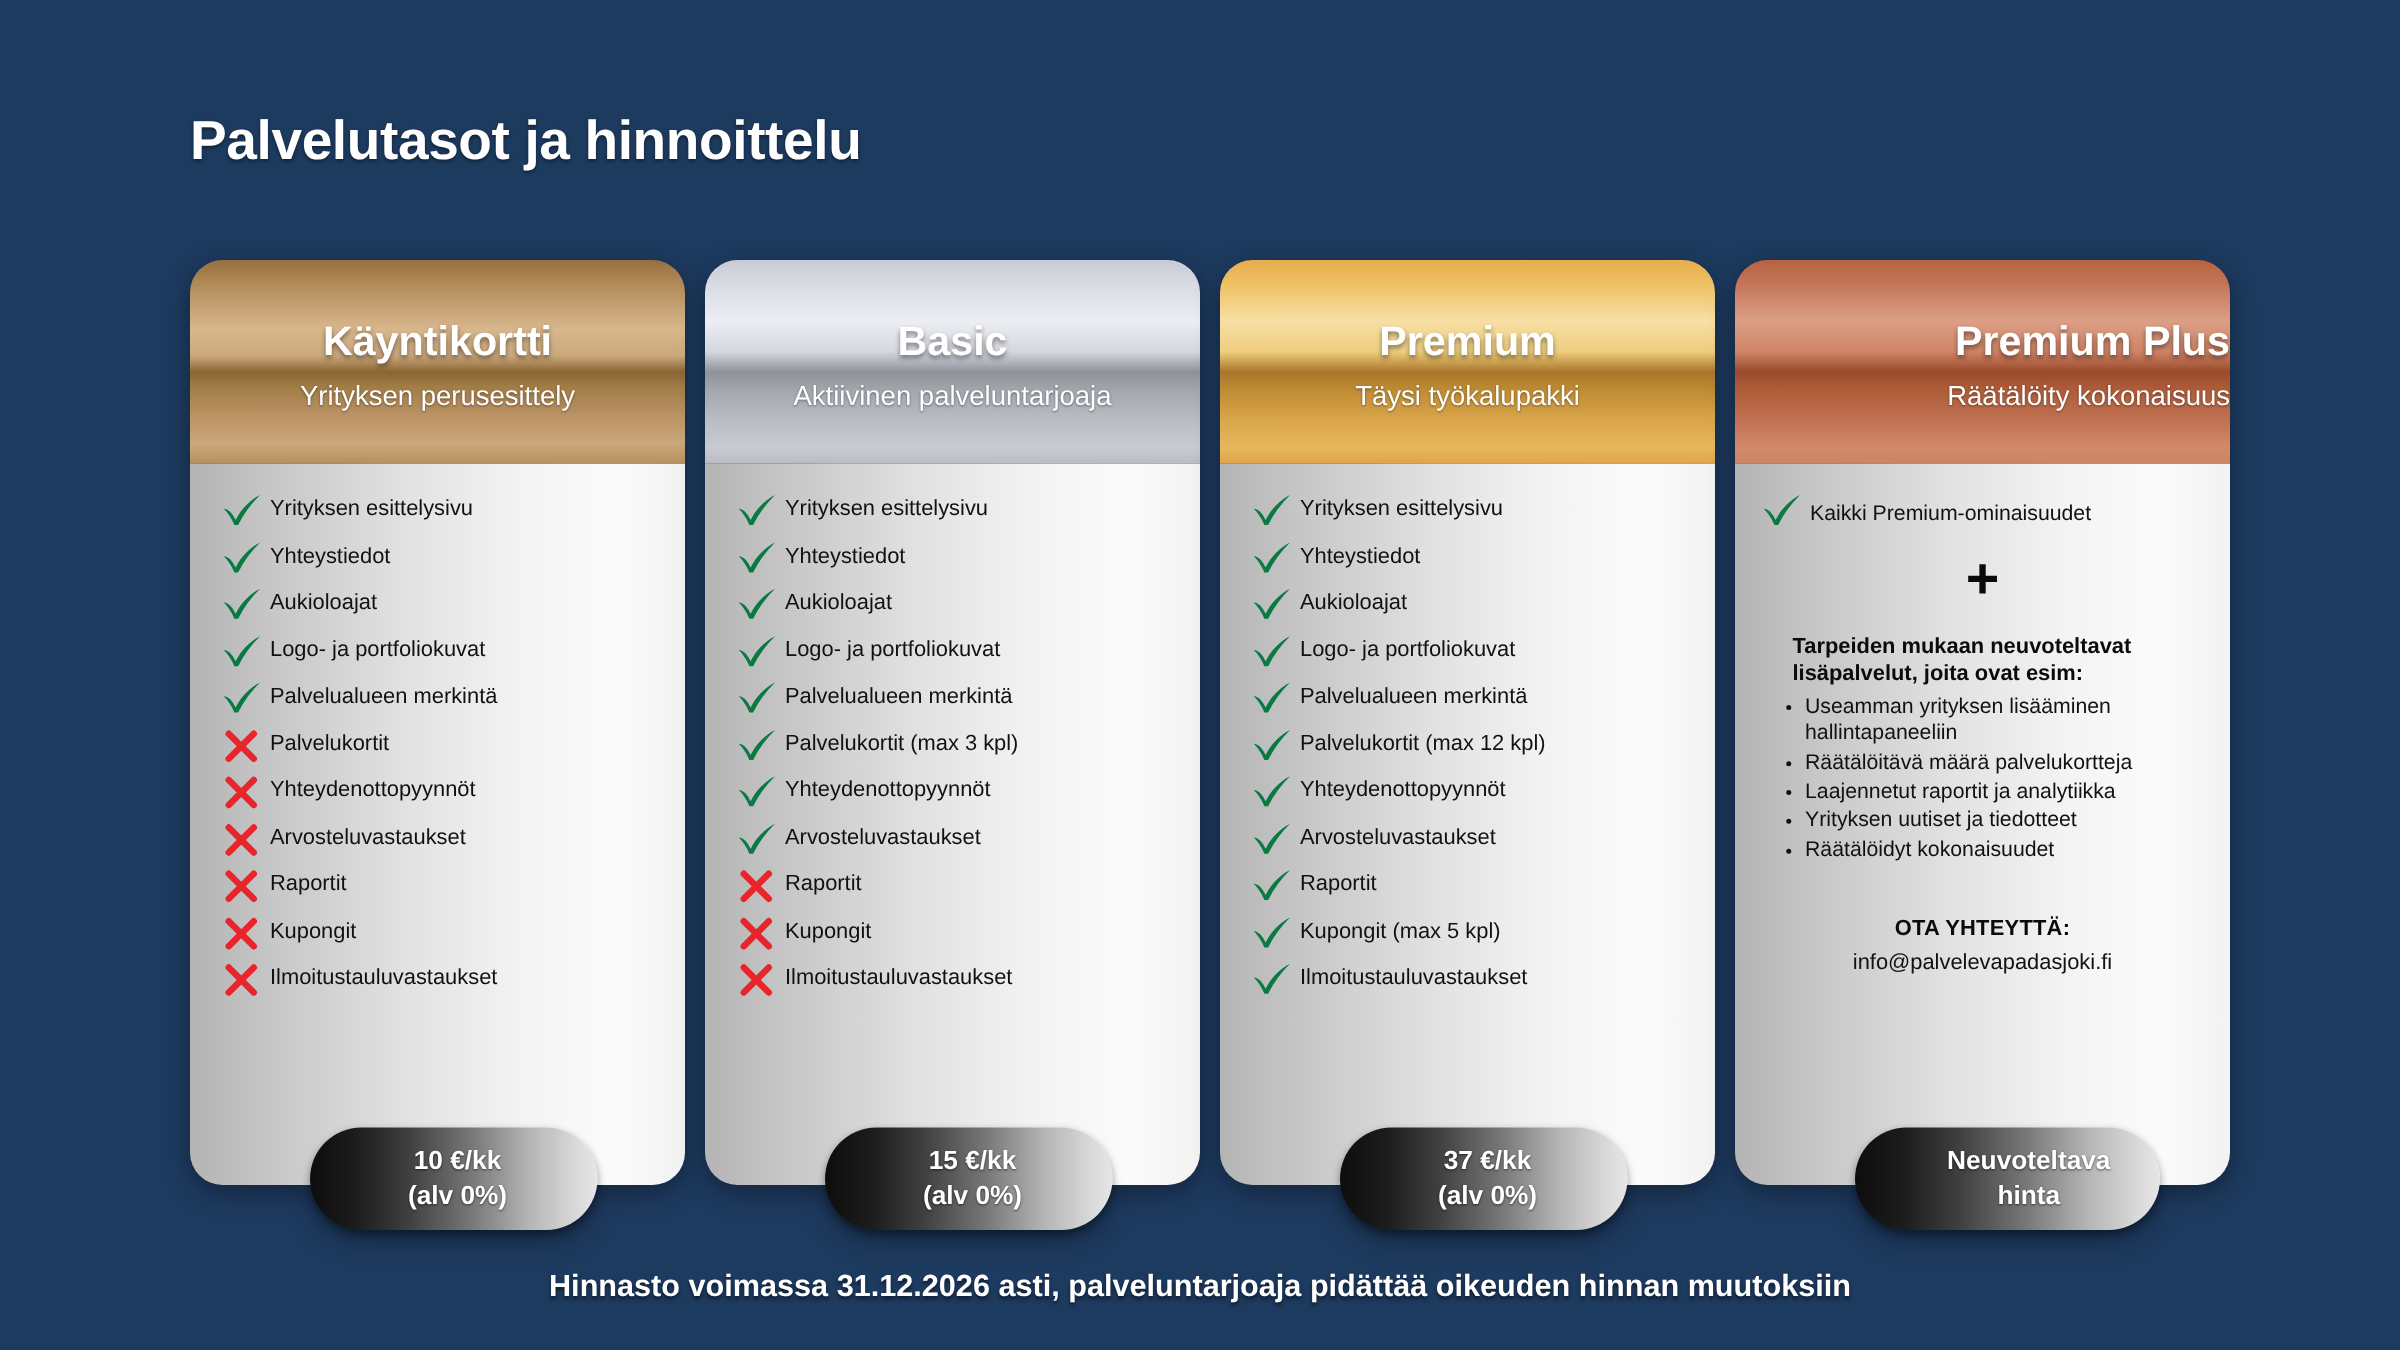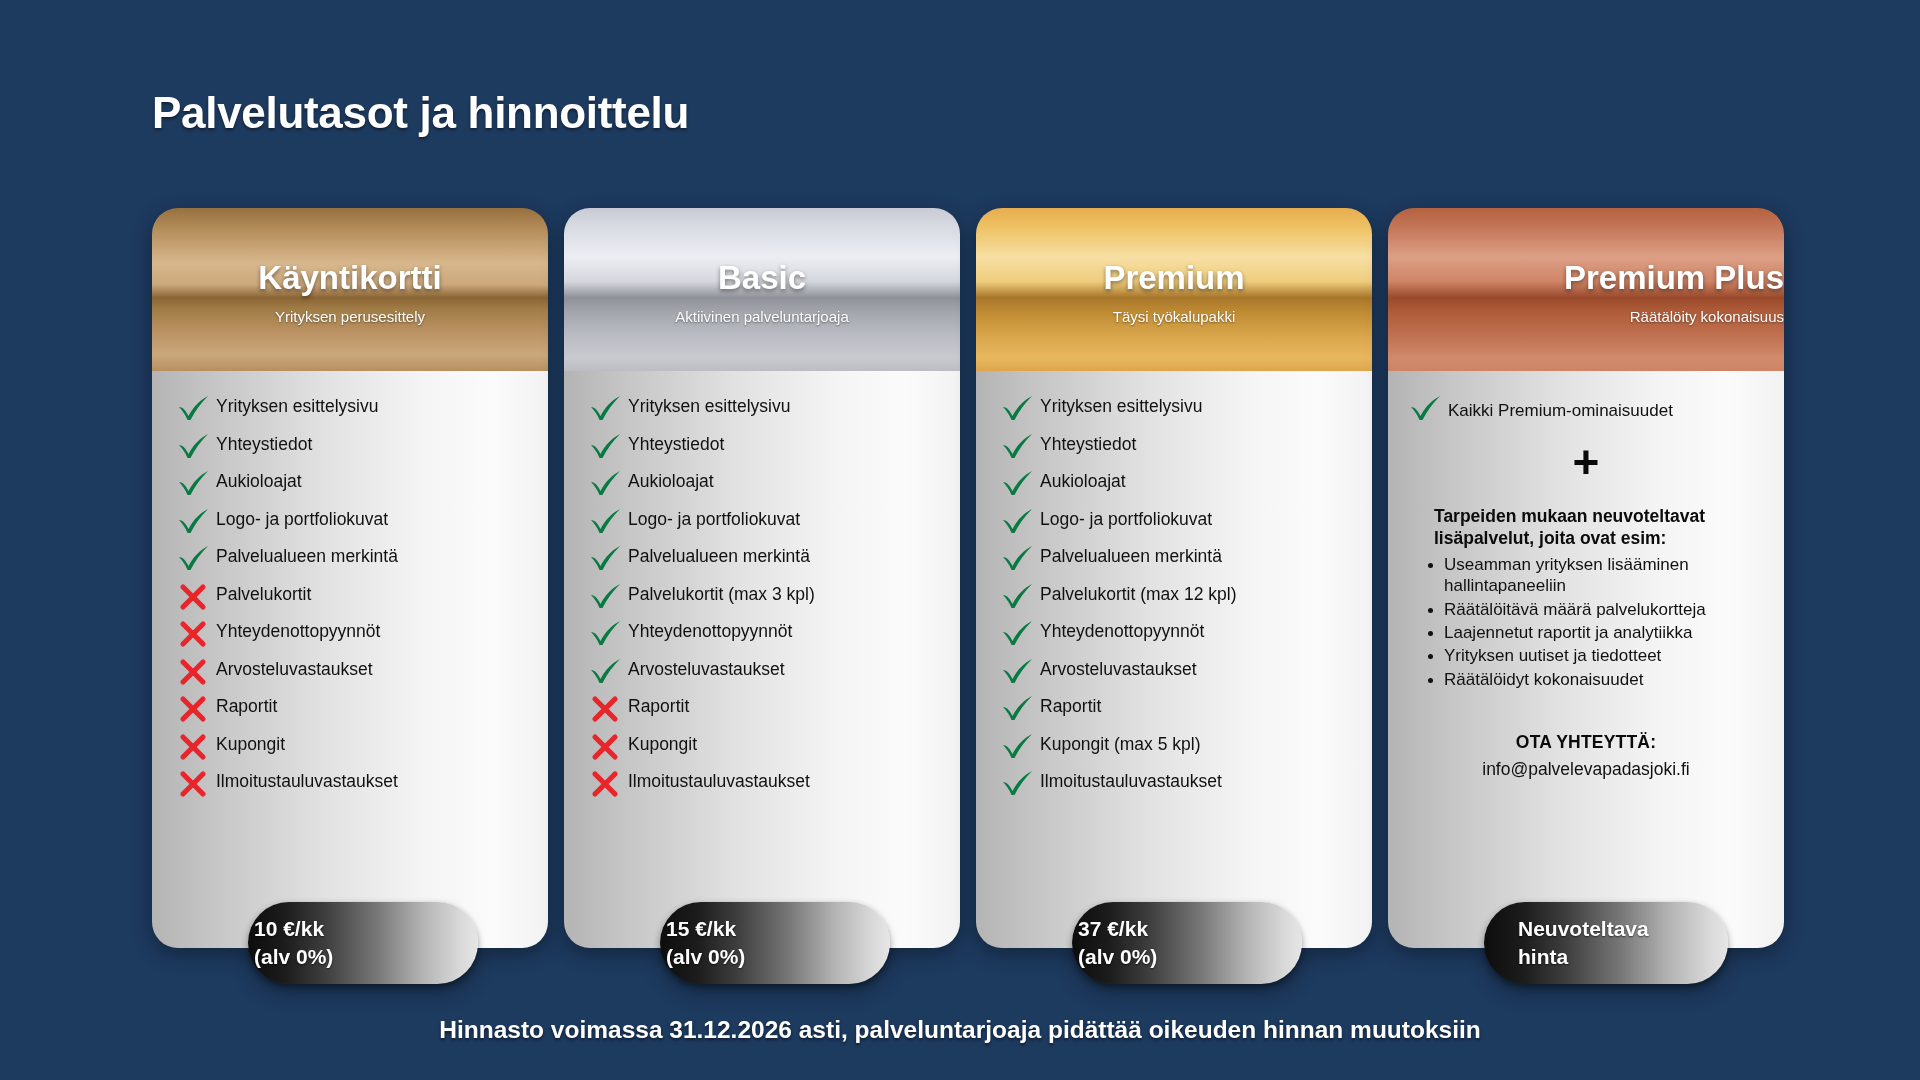--- a/index.html
+++ b/index.html
@@ -52,21 +52,21 @@
     align-items:center; justify-content:center;
     padding-top:6px;
   }
   .card-head .ttl {
     font-size:33px; font-weight:bold; color:#ffffff;
     text-shadow:0 2px 4px rgba(0,0,0,0.45);
     line-height:1.1; white-space:nowrap;
   }
   .card-head .sub {
     margin-top:12px;
-    font-size:15px; color:#ffffff;
+    font-size:22px; color:#ffffff;
     text-shadow:0 1px 2px rgba(0,0,0,0.45);
     white-space:nowrap;
   }
 
   .head-bronze {
     background:linear-gradient(to bottom,
       #9b7545 0%, #b48e5c 14%, #d6b489 36%, #c9a377 48%,
       #8d6836 56%, #a9seventy 57%, #b98f5f 70%, #c9a97c 88%, #bb9465 100%);
     background:linear-gradient(to bottom,
       #97703f 0%, #b68f5d 14%, #d8b78d 34%, #cba87c 47%,
@@ -156,25 +156,25 @@
     background:linear-gradient(to right, #0d0d0d 0%, #1c1c1c 16%, #3f3f3f 34%, #777777 56%, #b4b4b4 76%, #d8d8d8 92%, #e6e6e6 100%);
     display:flex; flex-direction:column;
     align-items:center; justify-content:center;
     box-shadow:0 3px 7px rgba(0,0,0,0.4);
     z-index:5;
   }
   .price-badge .l1, .price-badge .l2 {
     font-size:21px; font-weight:bold; color:#ffffff;
     text-shadow:0 1px 2px rgba(0,0,0,0.6);
     line-height:1.32;
-    width:100%; text-align:left;
+    width:100%; text-align:center;
     padding-left:6px;
   }
   .badge-wide { width:244px; }
-  .badge-wide .l1, .badge-wide .l2 { text-align:left; padding-left:34px; }
+  .badge-wide .l1, .badge-wide .l2 { text-align:center; padding-left:34px; }
 
   
   #footer {
     position:absolute; left:0; top:1016px; width:1920px;
     text-align:center;
     font-size:24.5px; font-weight:bold; color:#ffffff;
     text-shadow:0 2px 3px rgba(0,0,0,0.5);
   }
 </style>
 </head>

